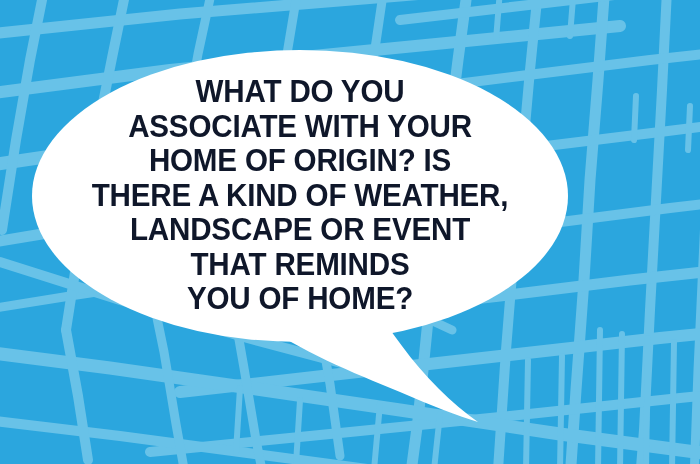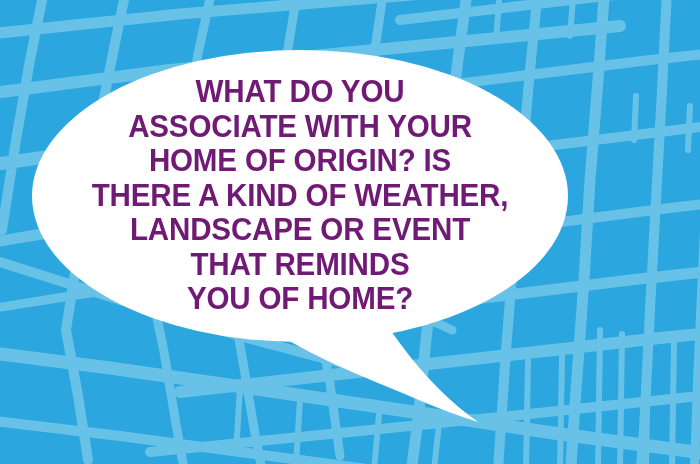--- a/index.html
+++ b/index.html
@@ -28,21 +28,21 @@
     width: 700px;
     height: 464px;
     display: block;
   }
   #quote-block {
     position: absolute;
     left: 34px;
     top: 74px;
     width: 532px;
     text-align: center;
-    color: #701a75;
+    color: #0f172a;
     font-weight: 700;
     font-size: 30.5px;
     line-height: 34.5px;
     letter-spacing: -0.2px;
     font-stretch: condensed;
     -webkit-font-smoothing: antialiased;
     pointer-events: none;
   }
   #quote-block .qline {
     display: block;

